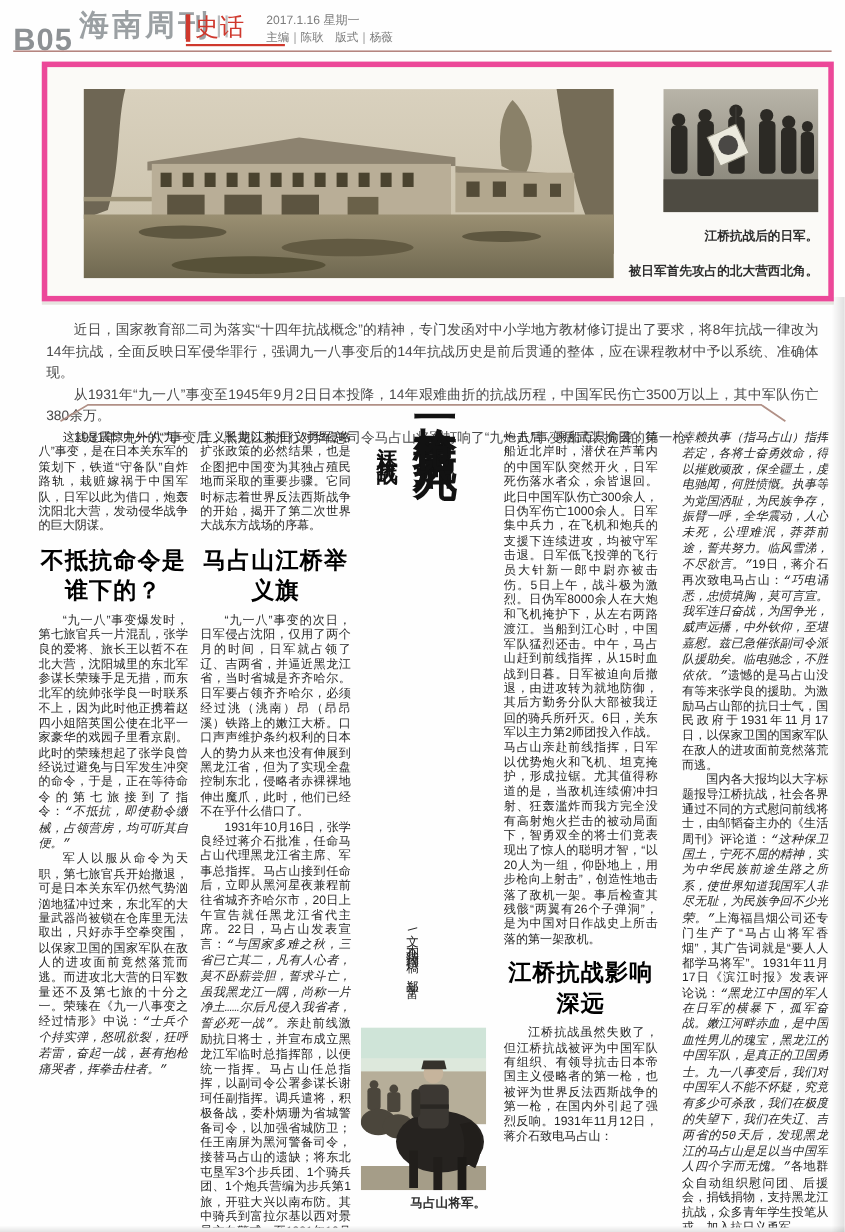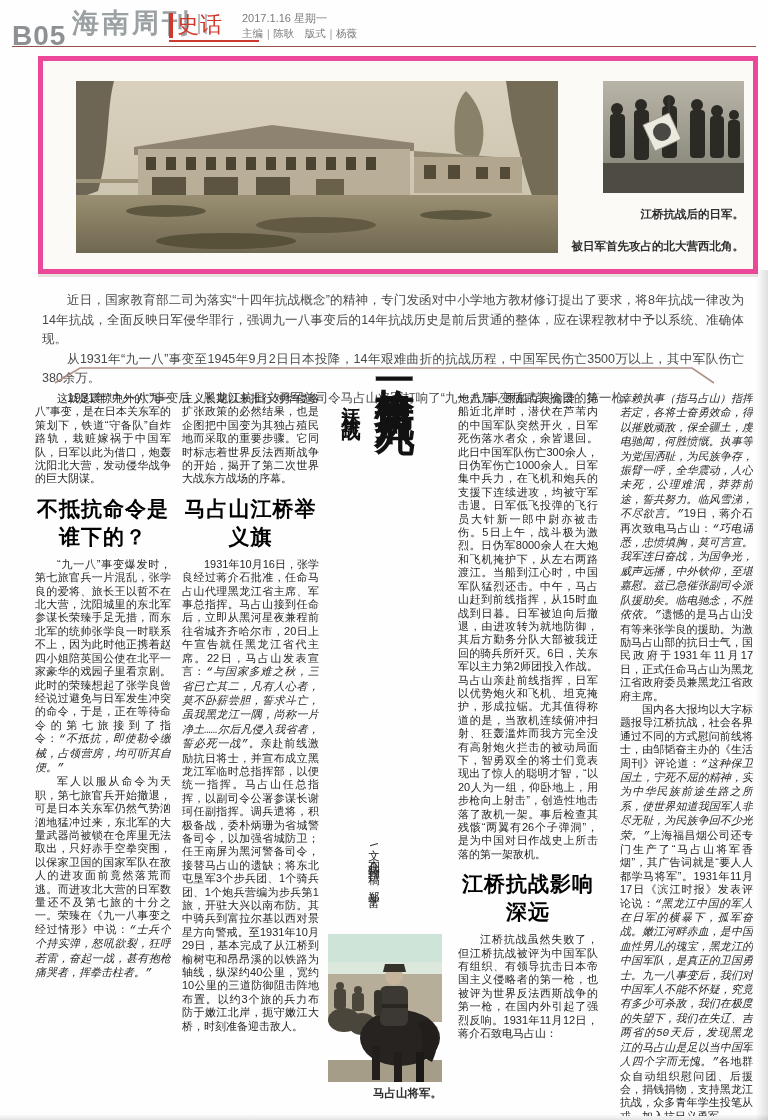--- a/index.html
+++ b/index.html
@@ -196,27 +196,28 @@
 
 <div class="col col-1">
     <p class="colp"><span>这就是震惊中外的“九一八”事变，是在日本关东军的策划下，铁道“守备队”自炸路轨，栽赃嫁祸于中国军队，日军以此为借口，炮轰沈阳北大营，发动侵华战争的巨大阴谋。</span></p>
     <h3 class="sub">不抵抗命令是谁下的？</h3>
     <p class="colp"><span>“九一八”事变爆发时，第七旅官兵一片混乱，张学良的爱将、旅长王以哲不在北大营，沈阳城里的东北军参谋长荣臻手足无措，而东北军的统帅张学良一时联系不上，因为此时他正携着赵四小姐陪英国公使在北平一家豪华的戏园子里看京剧。此时的荣臻想起了张学良曾经说过避免与日军发生冲突的命令，于是，正在等待命令的第七旅接到了指令：</span><span class="kai">“不抵抗，即使勒令缴械，占领营房，均可听其自便。”</span></p>
     <p class="colp"><span>军人以服从命令为天职，第七旅官兵开始撤退，可是日本关东军仍然气势汹汹地猛冲过来，东北军的大量武器尚被锁在仓库里无法取出，只好赤手空拳突围，以保家卫国的国家军队在敌人的进攻面前竟然落荒而逃。而进攻北大营的日军数量还不及第七旅的十分之一。荣臻在《九一八事变之经过情形》中说：</span><span class="kai">“士兵个个持实弹，怒吼欲裂，狂呼若雷，奋起一战，甚有抱枪痛哭者，挥拳击柱者。”</span></p>
   </div>
 <div class="col col-2">
     <p class="colp cont"><span>主义长期以来推行对华侵略扩张政策的必然结果，也是企图把中国变为其独占殖民地而采取的重要步骤。它同时标志着世界反法西斯战争的开始，揭开了第二次世界大战东方战场的序幕。</span></p>
     <h3 class="sub">马占山江桥举义旗</h3>
+    <p class="colp"><span>“九一八”事变的次日，日军侵占沈阳，仅用了两个月的时间，日军就占领了辽、吉两省，并逼近黑龙江省，当时省城是齐齐哈尔。日军要占领齐齐哈尔，必须经过洮（洮南）昂（昂昂溪）铁路上的嫩江大桥。口口声声维护条约权利的日本人的势力从来也没有伸展到黑龙江省，但为了实现全盘控制东北，侵略者赤裸裸地伸出魔爪，此时，他们已经不在乎什么借口了。</span></p>
     <p class="colp"><span>1931年10月16日，张学良经过蒋介石批准，任命马占山代理黑龙江省主席、军事总指挥。马占山接到任命后，立即从黑河星夜兼程前往省城齐齐哈尔市，20日上午宣告就任黑龙江省代主席。22日，马占山发表宣言：</span><span class="kai">“与国家多难之秋，三省已亡其二，凡有人心者，莫不卧薪尝胆，誓求斗亡，虽我黑龙江一隅，尚称一片净土……尔后凡侵入我省者，誓必死一战”。</span><span>亲赴前线激励抗日将士，并宣布成立黑龙江军临时总指挥部，以便统一指挥。马占山任总指挥，以副司令公署参谋长谢珂任副指挥。调兵遣将，积极备战，委朴炳珊为省城警备司令，以加强省城防卫；任王南屏为黑河警备司令，接替马占山的遗缺；将东北屯垦军3个步兵团、1个骑兵团、1个炮兵营编为步兵第1旅，开驻大兴以南布防。其中骑兵到富拉尔基以西对景星方向警戒。至1931年10月29日，基本完成了从江桥到榆树屯和昂昂溪的以铁路为轴线，纵深约40公里，宽约10公里的三道防御阻击阵地布置。以约3个旅的兵力布防于嫩江北岸，扼守嫩江大桥，时刻准备迎击敌人。</span></p>
   </div>
 <div class="col col-3">
     <p class="colp cont"><span>炮击后，乘船百只偷袭，待船近北岸时，潜伏在芦苇内的中国军队突然开火，日军死伤落水者众，余皆退回。此日中国军队伤亡300余人，日伪军伤亡1000余人。日军集中兵力，在飞机和炮兵的支援下连续进攻，均被守军击退。日军低飞投弹的飞行员大针新一郎中尉亦被击伤。5日上午，战斗极为激烈。日伪军8000余人在大炮和飞机掩护下，从左右两路渡江。当船到江心时，中国军队猛烈还击。中午，马占山赶到前线指挥，从15时血战到日暮。日军被迫向后撤退，由进攻转为就地防御，其后方勤务分队大部被我迂回的骑兵所歼灭。6日，关东军以主力第2师团投入作战。马占山亲赴前线指挥，日军以优势炮火和飞机、坦克掩护，形成拉锯。尤其值得称道的是，当敌机连续俯冲扫射、狂轰滥炸而我方完全没有高射炮火拦击的被动局面下，智勇双全的将士们竟表现出了惊人的聪明才智，“以20人为一组，仰卧地上，用步枪向上射击”，创造性地击落了敌机一架。事后检查其残骸“两翼有26个子弹洞”，是为中国对日作战史上所击落的第一架敌机。</span></p>
     <h3 class="sub">江桥抗战影响深远</h3>
     <p class="colp"><span>江桥抗战虽然失败了，但江桥抗战被评为中国军队有组织、有领导抗击日本帝国主义侵略者的第一枪，也被评为世界反法西斯战争的第一枪，在国内外引起了强烈反响。1931年11月12日，蒋介石致电马占山：</span></p>
   </div>
 <div class="col col-4">
-    <p class="colp cont"><span class="kai">幸赖执事（指马占山）指挥若定，各将士奋勇效命，得以摧败顽敌，保全疆土，虔电驰闻，何胜愤慨。执事等为党国洒耻，为民族争存，振臂一呼，全华震动，人心未死，公理难泯，莽莽前途，誓共努力。临风雪涕，不尽欲言。”</span><span>19日，蒋介石再次致电马占山：</span><span class="kai">“巧电诵悉，忠愤填胸，莫可言宣。我军连日奋战，为国争光，威声远播，中外钦仰，至堪嘉慰。兹已急催张副司令派队援助矣。临电驰念，不胜依依。”</span><span>遗憾的是马占山没有等来张学良的援助。为激励马占山部的抗日士气，国民政府于1931年11月17日，正式任命马占山为黑龙江省政府委员兼黑龙江省政府主席。</span></p>
+    <p class="colp cont"><span class="kai">幸赖执事（指马占山）指挥若定，各将士奋勇效命，得以摧败顽敌，保全疆土，虔电驰闻，何胜愤慨。执事等为党国洒耻，为民族争存，振臂一呼，全华震动，人心未死，公理难泯，莽莽前途，誓共努力。临风雪涕，不尽欲言。”</span><span>19日，蒋介石再次致电马占山：</span><span class="kai">“巧电诵悉，忠愤填胸，莫可言宣。我军连日奋战，为国争光，威声远播，中外钦仰，至堪嘉慰。兹已急催张副司令派队援助矣。临电驰念，不胜依依。”</span><span>遗憾的是马占山没有等来张学良的援助。为激励马占山部的抗日士气，国民政府于1931年11月17日，以保家卫国的国家军队在敌人的进攻面前竟然落荒而逃。</span></p>
     <p class="colp"><span>国内各大报均以大字标题报导江桥抗战，社会各界通过不同的方式慰问前线将士，由邹韬奋主办的《生活周刊》评论道：</span><span class="kai">“这种保卫国土，宁死不屈的精神，实为中华民族前途生路之所系，使世界知道我国军人非尽无耻，为民族争回不少光荣。”</span><span>上海福昌烟公司还专门生产了“马占山将军香烟”，其广告词就是“要人人都学马将军”。1931年11月17日《滨江时报》发表评论说：</span><span class="kai">“黑龙江中国的军人在日军的横暴下，孤军奋战。嫩江河畔赤血，是中国血性男儿的瑰宝，黑龙江的中国军队，是真正的卫国勇士。九一八事变后，我们对中国军人不能不怀疑，究竟有多少可杀敌，我们在极度的失望下，我们在失辽、吉两省的50天后，发现黑龙江的马占山是足以当中国军人四个字而无愧。”</span><span>各地群众自动组织慰问团、后援会，捐钱捐物，支持黑龙江抗战，众多青年学生投笔从戎，加入抗日义勇军。</span></p>
     <p class="colp"><span>江桥抗战，不仅国民党政府给予充分肯定，而且共产党方面也同样肯定了马占山将军和江桥抗战的历史地位。如1945年抗战胜利前夕，毛泽东在中国共产党七大政治报告中明确指出：</span></p>
   </div>
 
 <div class="abs edge-right"></div>
 <div class="abs edge-bottom"></div>
 
 </body></html>

